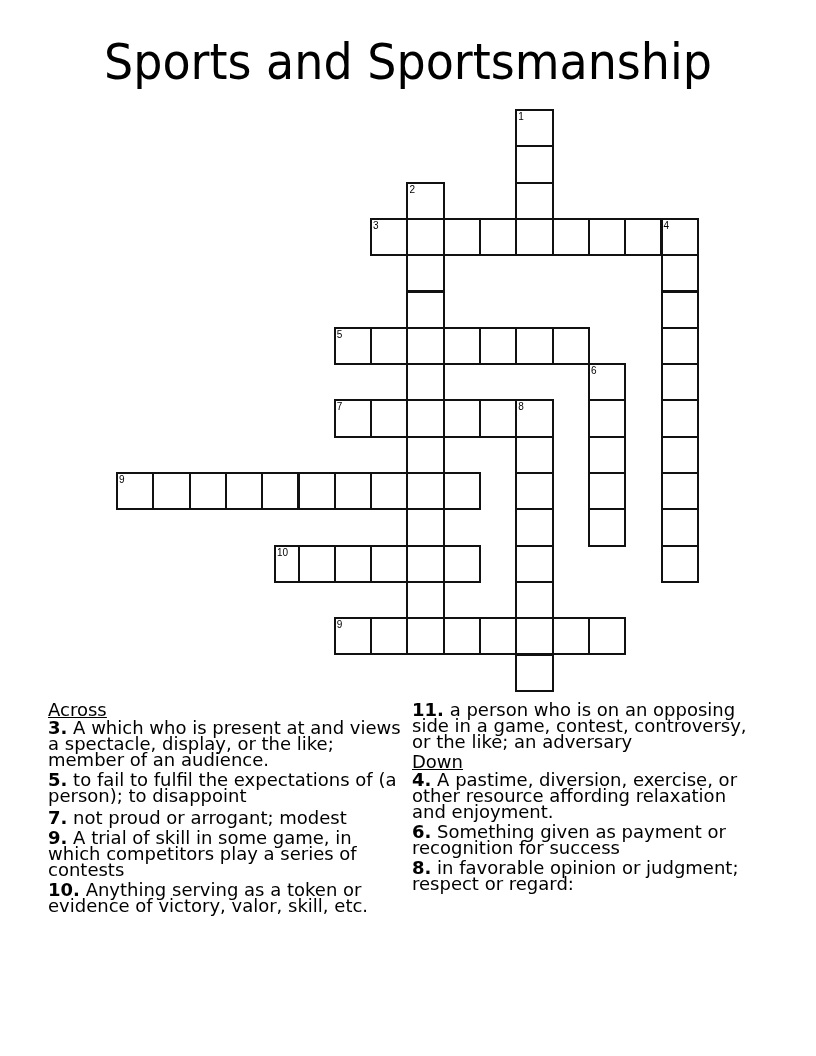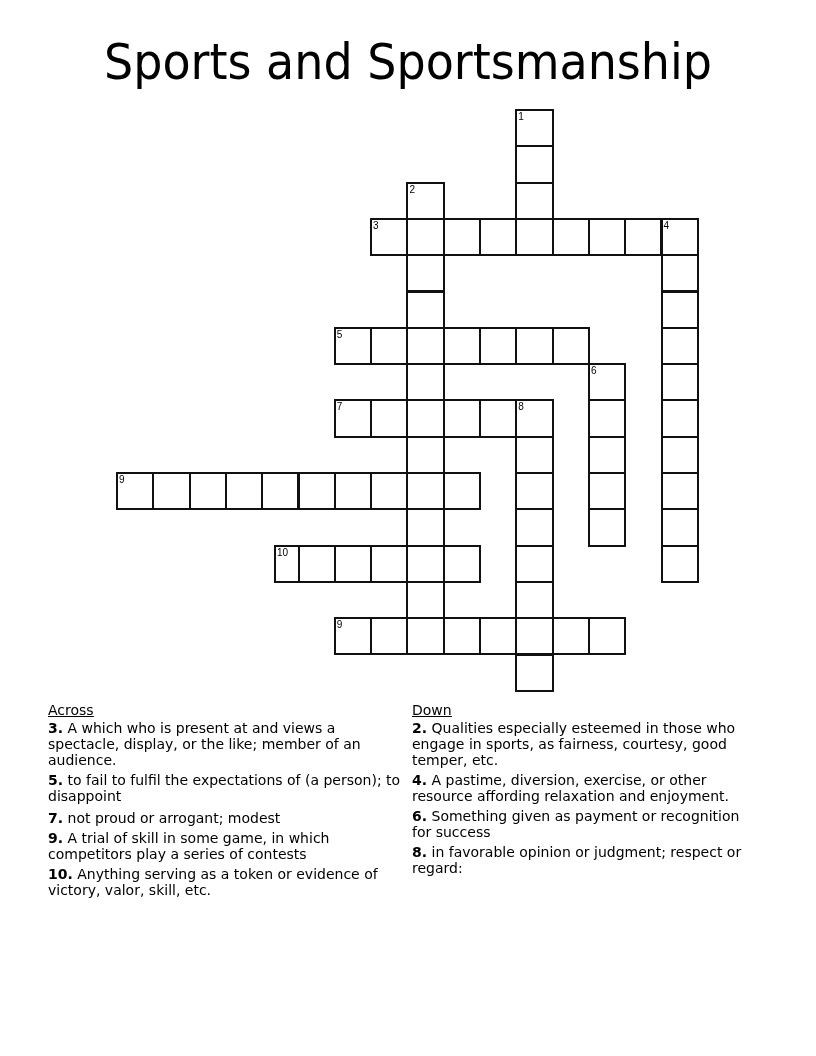--- a/index.html
+++ b/index.html
@@ -1,21 +1,21 @@
 <!DOCTYPE html>
 <html><head>
 <meta charset="utf-8">
 <style>
   html, body { margin:0; padding:0; background:#ffffff; }
   body { width:816px; height:1056px; position:relative; overflow:hidden; font-family:"DejaVu Sans", sans-serif; color:#000; }
   .title { position:absolute; left:0; top:30px; width:816px; text-align:center; font-size:50px; line-height:64px; font-family:"DejaVu Sans", sans-serif; font-weight:normal; letter-spacing:0px; transform:scaleX(0.92); }
   .grid { position:absolute; left:117px; top:110px; width:600px; height:600px; }
   .cell { position:absolute; width:36.3px; height:36.3px; box-sizing:border-box; border:2px solid #111; background:#fff; margin-left:-1px; margin-top:-1px; }
   .cell .num { position:absolute; left:1px; top:0px; font-family:"Liberation Sans", sans-serif; font-size:10px; line-height:11px; }
-  .clues { position:absolute; top:702px; font-family:"DejaVu Sans", sans-serif; font-size:14px; line-height:16px; }
+  .clues { position:absolute; top:702px; font-family:"DejaVu Sans", sans-serif; font-size:18px; line-height:16px; }
   .col-left { left:48px; width:355px; }
   .col-right { left:412px; width:350px; }
   .hdr { font-weight:bold; text-decoration:underline; font-weight:normal; margin-bottom:2px; }
   .hdr span { text-decoration:underline; }
   .clue { margin-bottom:4px; }
   .clue b { font-weight:bold; }
 </style>
 </head>
 <body>
 
@@ -125,18 +125,18 @@
 <div class="clues col-left">
   <div class="hdr"><span>Across</span></div>
   <div class="clue"><b>3.</b> <span>A which who is present at and views a spectacle, display, or the like; member of an audience.</span></div>
   <div class="clue"><b>5.</b> <span>to fail to fulfil the expectations of (a person); to disappoint</span></div>
   <div class="clue" style="margin-top:6px"><b>7.</b> <span>not proud or arrogant; modest</span></div>
   <div class="clue"><b>9.</b> <span>A trial of skill in some game, in which competitors play a series of contests</span></div>
   <div class="clue"><b>10.</b> <span>Anything serving as a token or evidence of victory, valor, skill, etc.</span></div>
 </div>
 
 <div class="clues col-right">
+  <div class="clue"><b>11.</b> <span>a person who is on an opposing side in a game, contest, controversy, or the like; an adversary</span></div>
   <div class="hdr"><span>Down</span></div>
-  <div class="clue"><b>2.</b> <span>Qualities especially esteemed in those who engage in sports, as fairness, courtesy, good temper, etc.</span></div>
   <div class="clue"><b>4.</b> <span>A pastime, diversion, exercise, or other resource affording relaxation and enjoyment.</span></div>
   <div class="clue"><b>6.</b> <span>Something given as payment or recognition for success</span></div>
   <div class="clue"><b>8.</b> <span>in favorable opinion or judgment; respect or regard:</span></div>
 </div>
 
 </body></html>

